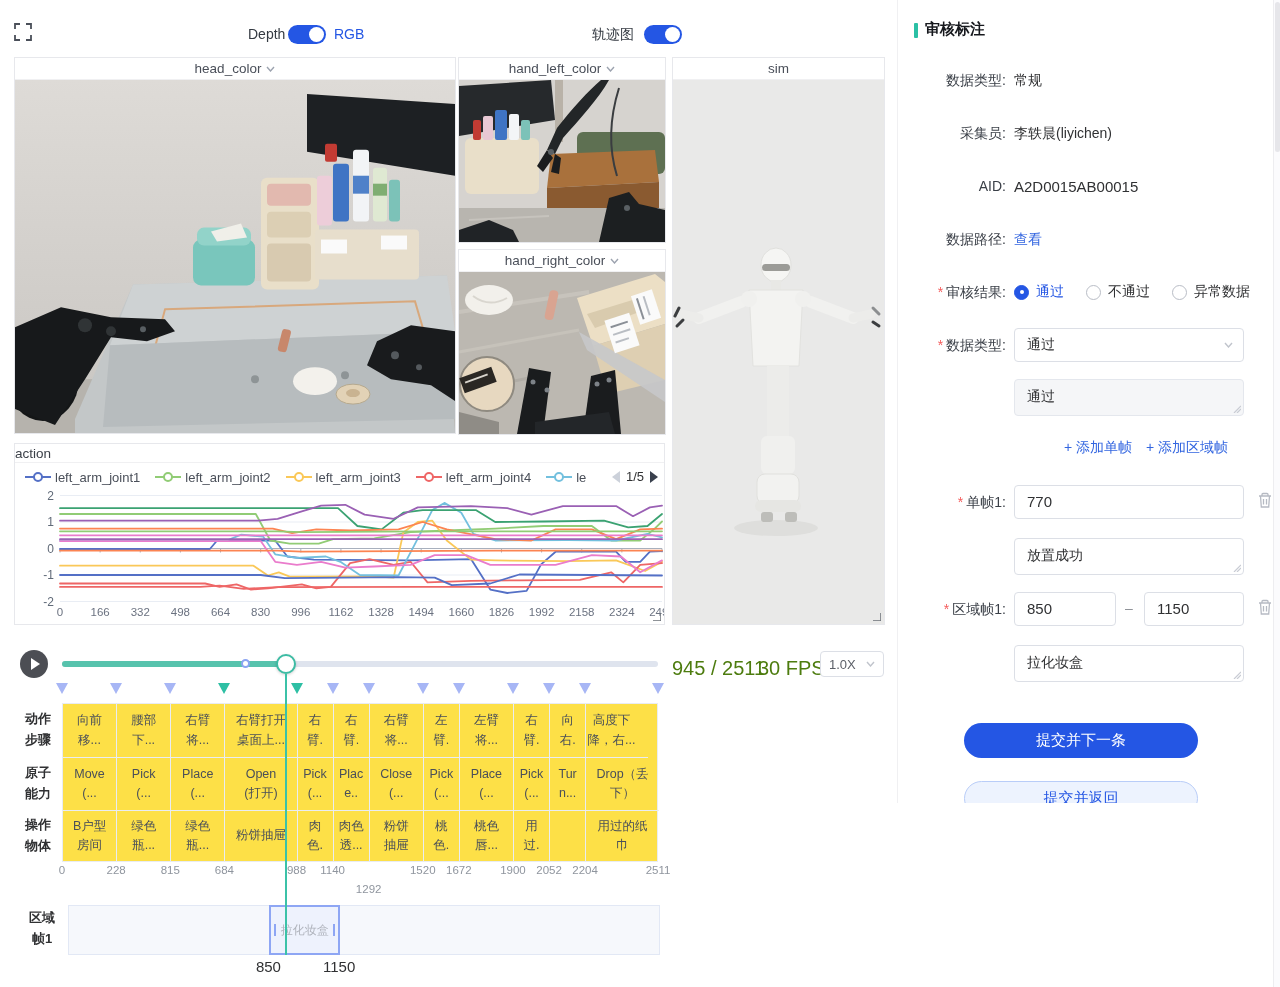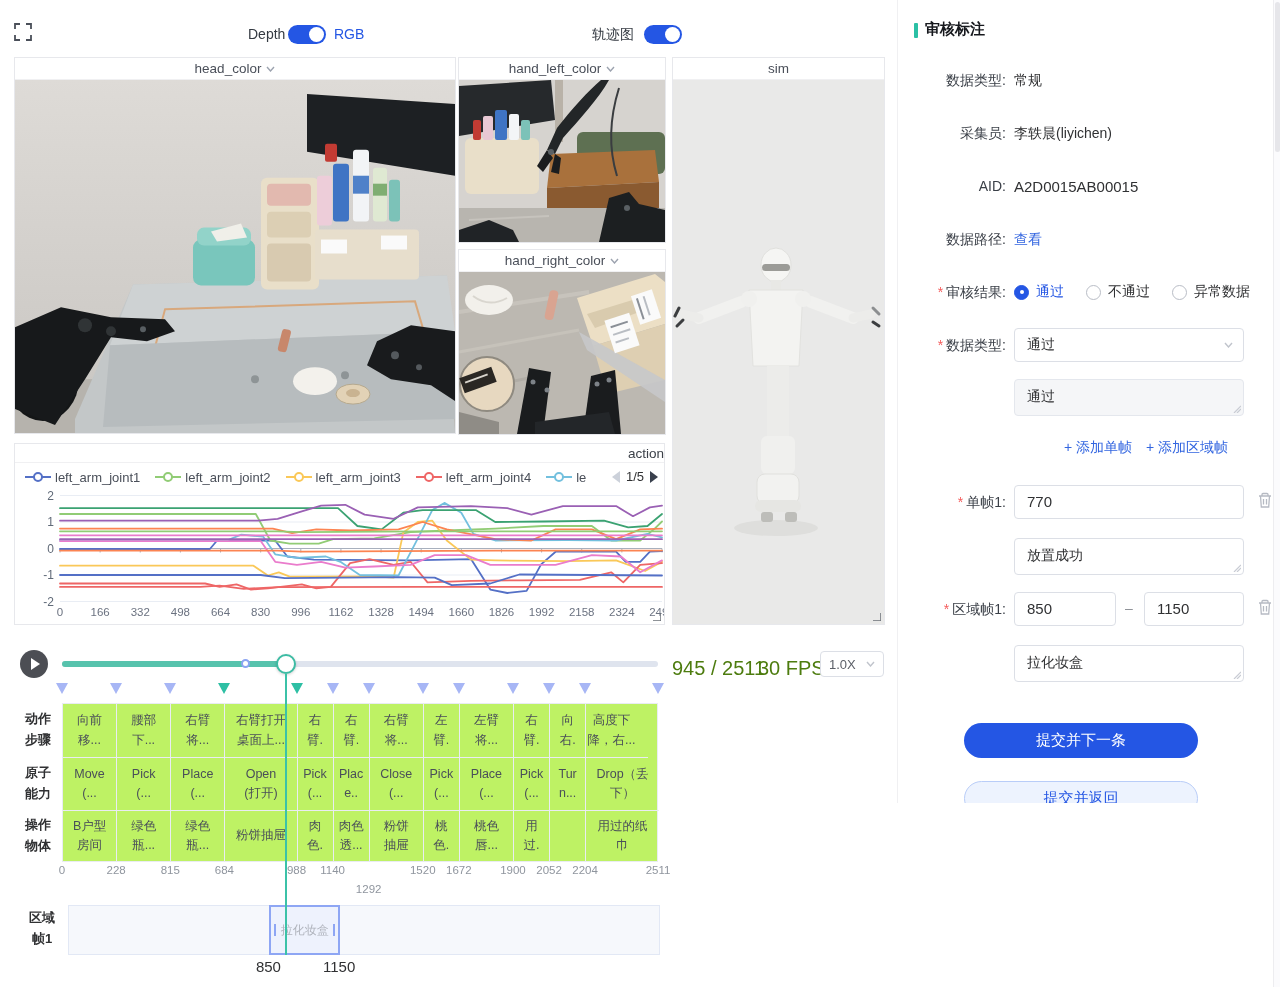--- a/index.html
+++ b/index.html
@@ -15,21 +15,21 @@
 
   
   .vpanel { position:absolute; border:1px solid #e7e8ec; background:#fff; }
   .vpanel .vhead { height:22px; display:flex; align-items:center; justify-content:center; gap:5px;
     font-size:13.5px; color:#4a4f59; border-bottom:1px solid #f0f0f2; cursor:pointer; background:#fff; }
   .vpanel .vbody { position:absolute; left:0; right:0; top:22px; bottom:0; overflow:hidden; }
   .chev { width:9px; height:6px; }
 
   
   .apanel { position:absolute; left:14px; top:443px; width:651px; height:182px; border:1px solid #e7e8ec; background:#fff; }
-  .apanel .atitle { height:19px; text-align:right; font-size:13.5px; color:#3b4048; border-bottom:1px solid #f0f0f2; line-height:19px; }
+  .apanel .atitle { height:19px; text-align:left; font-size:13.5px; color:#3b4048; border-bottom:1px solid #f0f0f2; line-height:19px; }
   .legend { position:absolute; left:10px; top:22px; height:22px; display:flex; align-items:center; gap:15px; }
   .lg-item { display:flex; align-items:center; gap:4px; font-size:13px; color:#4a4f59; cursor:pointer; }
   .pager { position:absolute; right:6px; top:25px; display:flex; align-items:center; gap:6px; font-size:13px; color:#303133; }
   .arrow-l { width:0; height:0; border:6px solid transparent; border-right:8px solid #ccd1da; border-left:none; cursor:pointer; }
   .arrow-r { width:0; height:0; border:6px solid transparent; border-left:8px solid #39404d; border-right:none; cursor:pointer; }
   #chart-svg { position:absolute; left:1px; top:46px; }
 
   
   .play-btn { position:absolute; left:20px; top:650px; width:28px; height:28px; border-radius:50%; background:#4c4e54; cursor:pointer; }
   .play-btn .tri { position:absolute; left:11px; top:8px; width:0; height:0; border-left:9px solid #fff; border-top:6px solid transparent; border-bottom:6px solid transparent; }
@@ -38,21 +38,21 @@
   .track .dot { position:absolute; top:-2px; width:9px; height:9px; border-radius:50%; background:#fff; border:2px solid #8ba4f2; }
   .handle { position:absolute; top:654px; width:20px; height:20px; border-radius:50%; background:#fff; border:2.5px solid #3dbca4; box-shadow:0 1px 3px rgba(0,0,0,.18); cursor:grab; }
   .tl-text { position:absolute; top:657px; font-size:20px; color:#4d7c0f; }
   .speed-sel { position:absolute; left:820px; top:651px; width:64px; height:26px; border:1px solid #dcdfe6; border-radius:4px;
     display:flex; align-items:center; justify-content:space-between; padding:0 8px; font-size:13px; color:#5c6068; cursor:pointer; background:#fff; }
 
   .marker { position:absolute; top:683px; width:0; height:0; border-left:6px solid transparent; border-right:6px solid transparent; }
   .vline { position:absolute; top:674px; width:2px; height:281px; background:#3bc2a8; z-index:6; }
 
   
-  #steps-table { position:absolute; left:62px; top:703px; width:596px; height:159px; border:1px solid #e9ecf2; background:#bef264; }
+  #steps-table { position:absolute; left:62px; top:703px; width:596px; height:159px; border:1px solid #e9ecf2; background:#fde047; }
   .cell { position:absolute; display:flex; align-items:center; justify-content:center; text-align:center;
     font-size:12.5px; color:#4a4f59; white-space:pre-line; line-height:1.55; overflow:hidden; padding:0 2px; }
   .rowlabel { position:absolute; width:40px; text-align:center; font-size:13px; color:#303133; white-space:pre-line; line-height:1.6; font-weight:bold; }
   .axis-num { position:absolute; top:864px; width:46px; margin-left:-23px; text-align:center; font-size:11.5px; color:#8f959e; }
 
   
   .scene { position:absolute; left:672px; top:691px; width:219px; }
   .scene .st { font-size:13.5px; color:#595f66; margin-bottom:4px; }
   .scene .sb { font-size:13.5px; color:#9aa1ab; line-height:1.62; }
 

